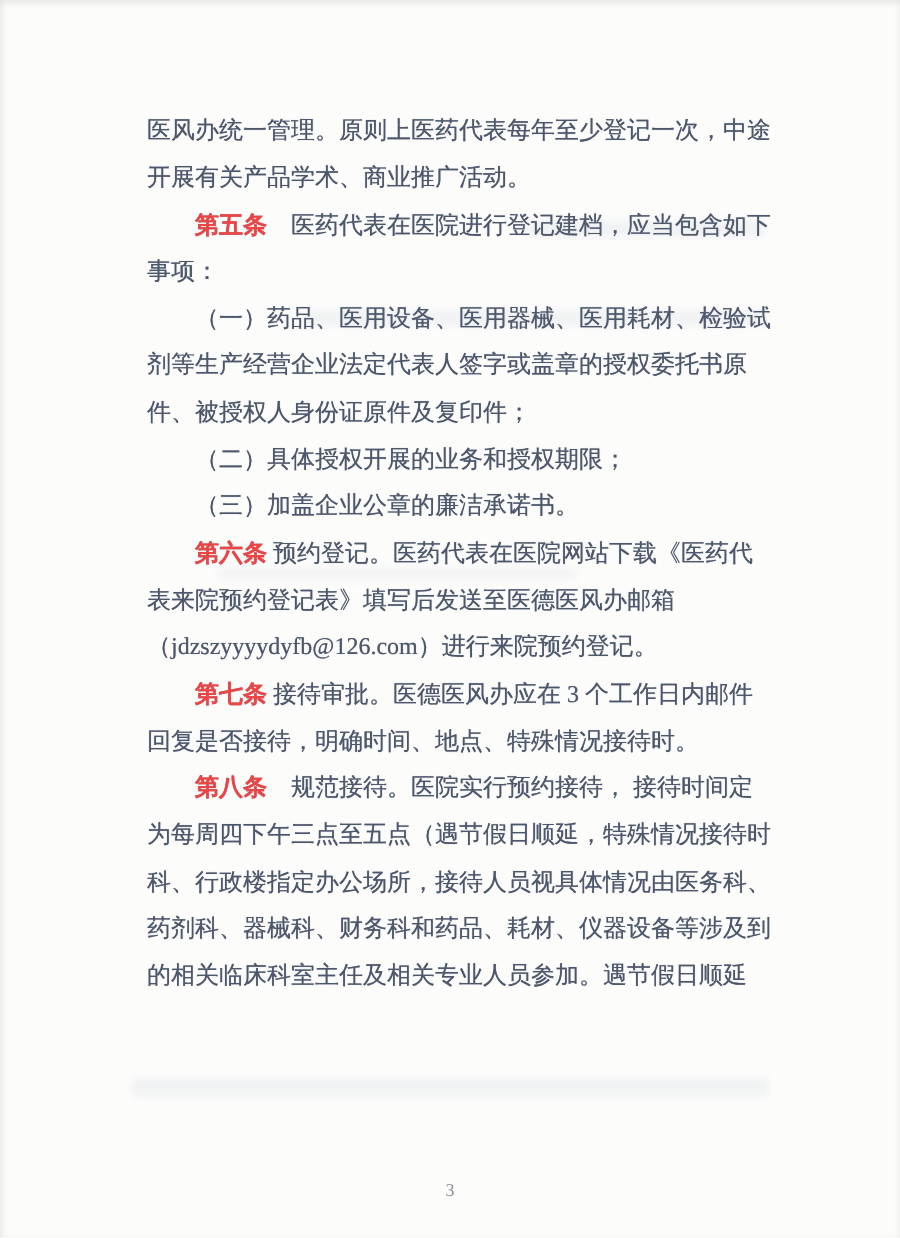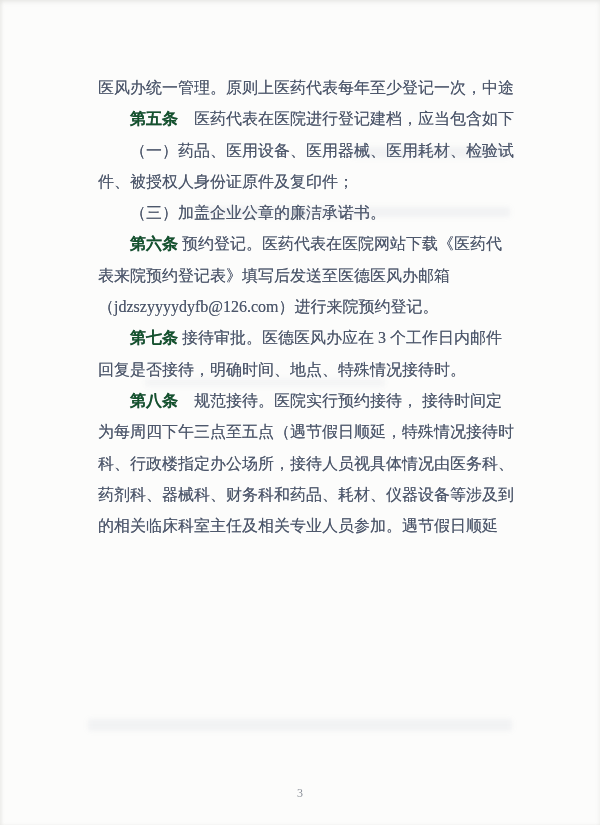--- a/index.html
+++ b/index.html
@@ -35,21 +35,21 @@
   .line {
     height: 31.3px;
     line-height: 31.3px;
     white-space: pre;
   }
   .line.indent {
     padding-left: 32px;
   }
   .head {
     font-weight: 700;
-    color: #14532d;
+    color: #ef4444;
   }
   .footer-page {
     position: absolute;
     left: 0;
     right: 0;
     top: 786px;
     text-align: center;
     font-size: 12px;
     color: #8a8f98;
     font-family: "Liberation Serif", "DejaVu Serif", serif;
@@ -66,23 +66,27 @@
   .ghost.g2 { left: 205px; top: 207px; width: 305px; height: 10px; }
   .ghost.g3 { left: 145px; top: 378px; width: 240px; height: 9px; opacity: .7; }
   .ghost.g4 { left: 88px;  top: 719px; width: 424px; height: 12px; }
 </style>
 </head>
 <body>
 
 <div class="page">
   <div class="textblock" id="doc-lines">
       <div class="line">医风办统一管理。原则上医药代表每年至少登记一次，中途</div>
+      <div class="line">开展有关产品学术、商业推广活动。</div>
       <div class="line indent"><span class="head">第五条</span>　医药代表在医院进行登记建档，应当包含如下</div>
+      <div class="line">事项：</div>
       <div class="line indent">（一）药品、医用设备、医用器械、医用耗材、检验试</div>
+      <div class="line">剂等生产经营企业法定代表人签字或盖章的授权委托书原</div>
       <div class="line">件、被授权人身份证原件及复印件；</div>
+      <div class="line indent">（二）具体授权开展的业务和授权期限；</div>
       <div class="line indent">（三）加盖企业公章的廉洁承诺书。</div>
       <div class="line indent"><span class="head">第六条</span> 预约登记。医药代表在医院网站下载《医药代</div>
       <div class="line">表来院预约登记表》填写后发送至医德医风办邮箱</div>
       <div class="line">（jdzszyyyydyfb@126.com）进行来院预约登记。</div>
       <div class="line indent"><span class="head">第七条</span> 接待审批。医德医风办应在 3 个工作日内邮件</div>
       <div class="line">回复是否接待，明确时间、地点、特殊情况接待时。</div>
       <div class="line indent"><span class="head">第八条</span>　规范接待。医院实行预约接待， 接待时间定</div>
       <div class="line">为每周四下午三点至五点（遇节假日顺延，特殊情况接待时</div>
       <div class="line">科、行政楼指定办公场所，接待人员视具体情况由医务科、</div>
       <div class="line">药剂科、器械科、财务科和药品、耗材、仪器设备等涉及到</div>

